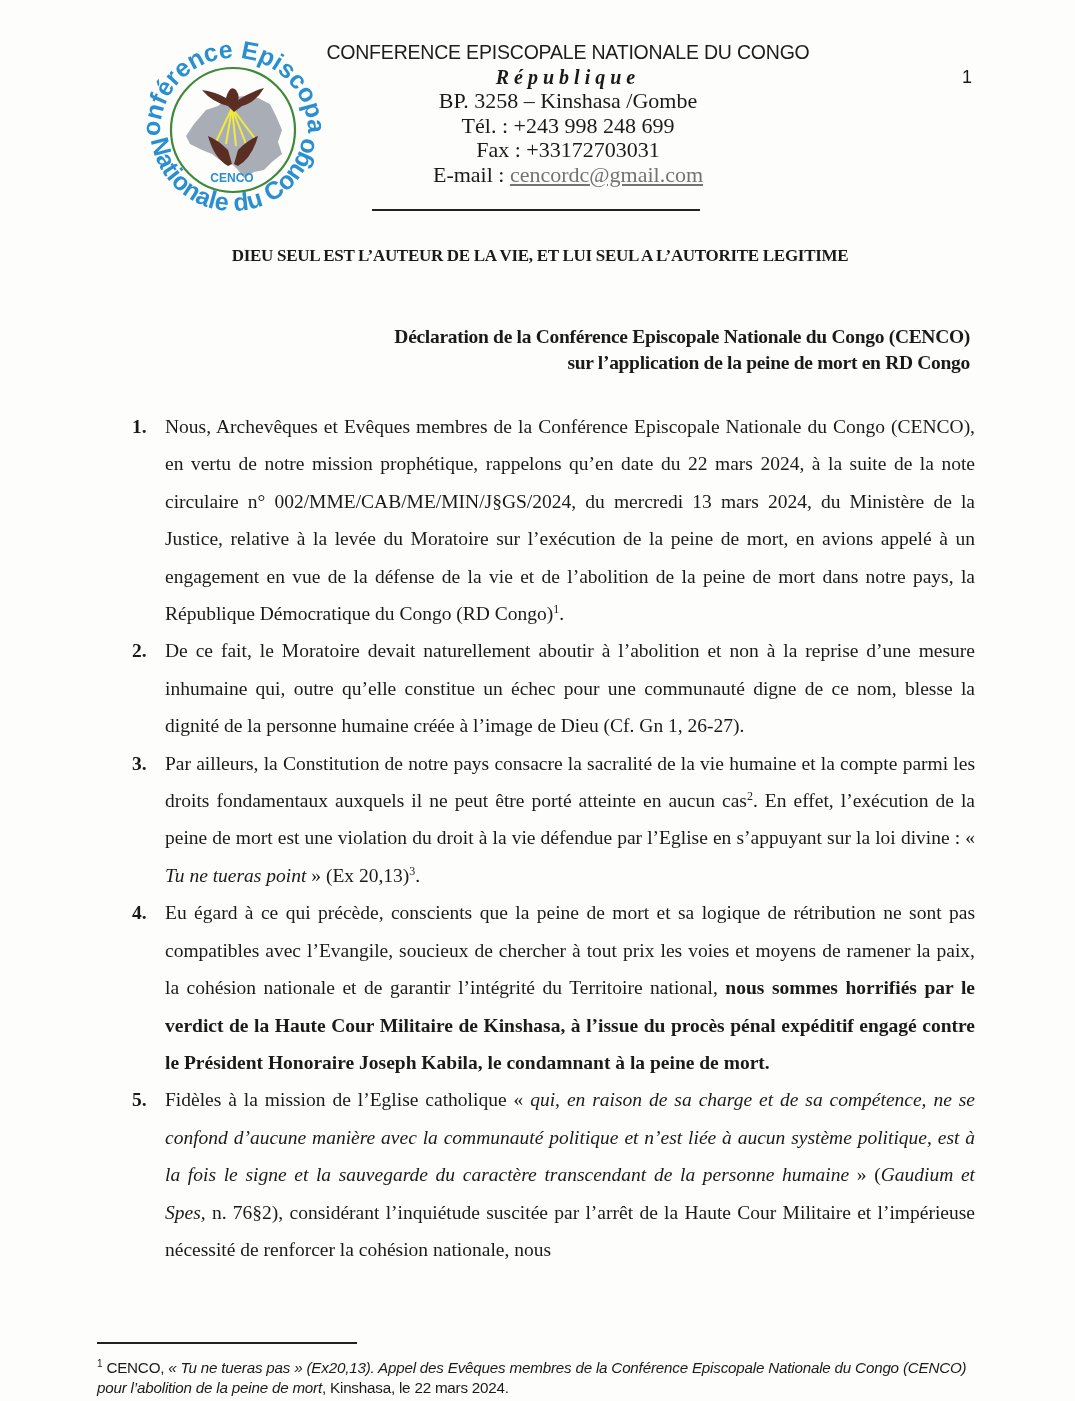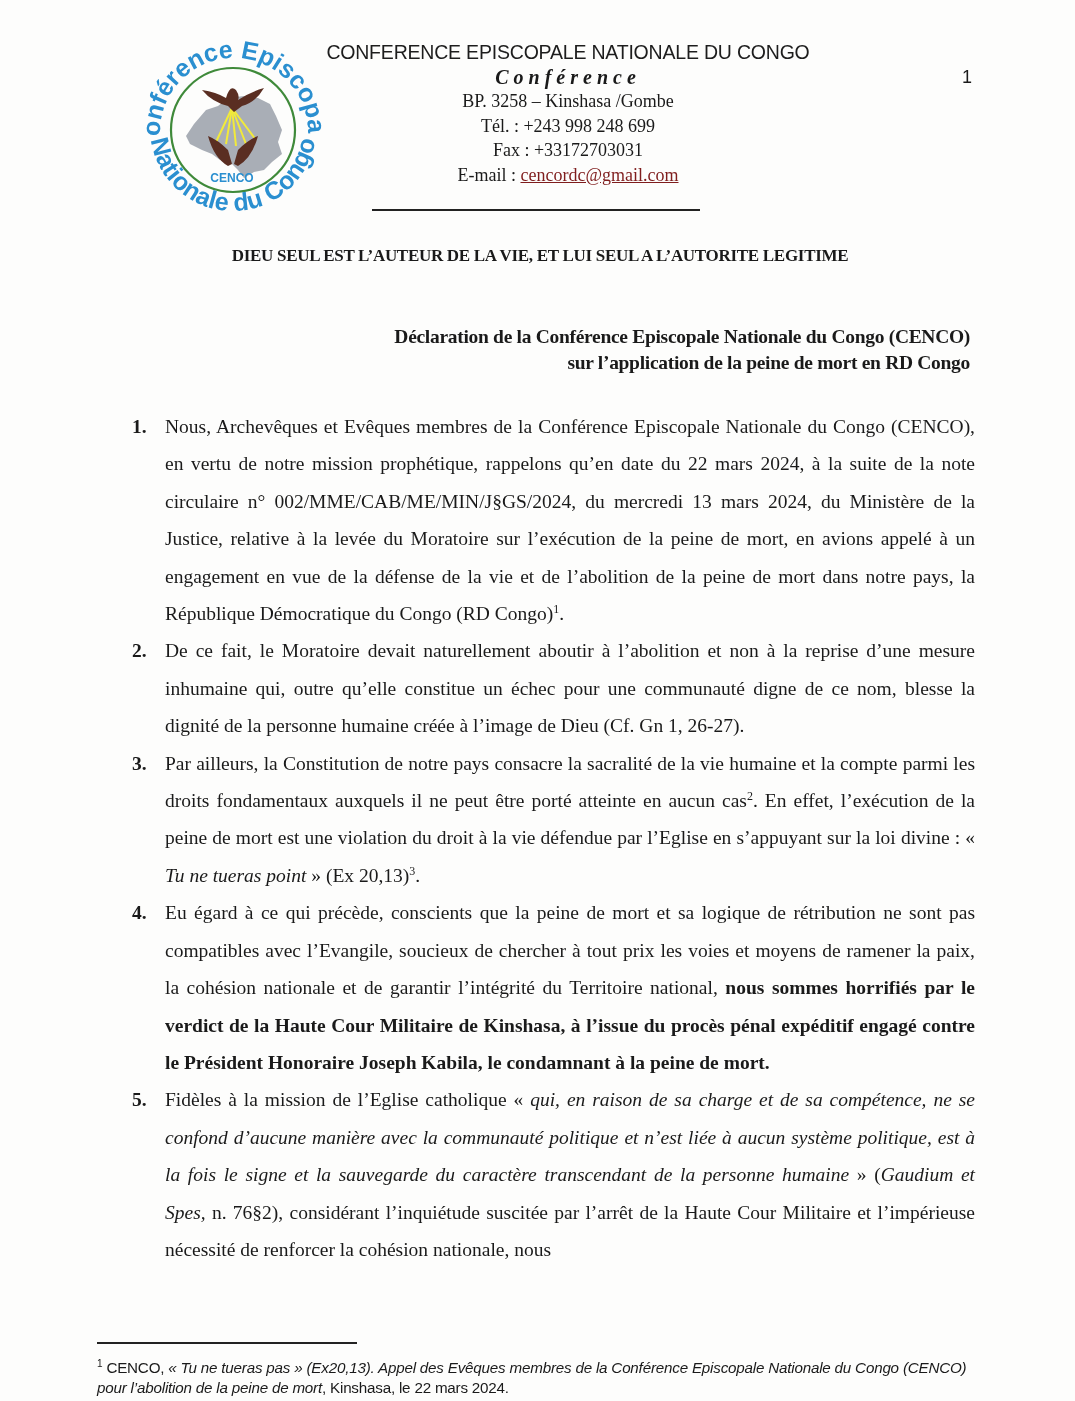--- a/index.html
+++ b/index.html
@@ -15,22 +15,22 @@
   
   .logo { position: absolute; left: 132px; top: 32px; width: 200px; height: 180px; }
 
   
   .letterhead {
     position: absolute; left: 308px; top: 40px; width: 520px;
     text-align: center; line-height: 24.5px;
   }
   .lh-org { font-family: "Liberation Sans", sans-serif; font-size: 19.5px; letter-spacing: -0.2px; color: #1d1d1d; }
   .lh-pres { font-style: italic; font-weight: bold; font-size: 20px; letter-spacing: 5px; }
-  .lh-line { font-size: 18px; }
-  .lh-email a { color: #7f1d1d; text-decoration: underline; }
+  .lh-line { font-size: 22px; }
+  .lh-email a { color: #737373; text-decoration: underline; }
   .lh-rule { position: absolute; left: 372px; top: 209px; width: 328px; height: 2px; background: #222; }
 
   .page-number {
     position: absolute; left: 962px; top: 67px;
     font-family: "Liberation Sans", sans-serif; font-size: 18px;
   }
 
   
   .main-title {
     position: absolute; left: 110px; top: 243px; width: 860px;
@@ -89,21 +89,21 @@
       <textPath href="#arcTop" startOffset="50%" text-anchor="middle">Conférence Episcopale</textPath>
     </text>
     <text font-family="Liberation Sans, sans-serif" font-weight="bold" font-size="25" fill="#2a8fd0">
       <textPath href="#arcBot" startOffset="50%" text-anchor="middle" dy="20">Nationale du Congo</textPath>
     </text>
     <text x="100" y="150" text-anchor="middle" font-family="Liberation Sans, sans-serif" font-weight="bold" font-size="12" fill="#2a8fd0">CENCO</text>
   </svg>
 
   <div class="letterhead">
     <div class="lh-org">CONFERENCE EPISCOPALE NATIONALE DU CONGO</div>
-    <div class="lh-pres">Conférence</div>
+    <div class="lh-pres">République</div>
     <div class="lh-line">BP. 3258 – Kinshasa /Gombe</div>
     <div class="lh-line">Tél. : +243 998 248 699</div>
     <div class="lh-line">Fax : +33172703031</div>
     <div class="lh-line lh-email">
       <span>E-mail : </span><a>cencordc@gmail.com</a>
     </div>
   </div>
   <div class="lh-rule"></div>
 
   <div class="page-number">1</div>

